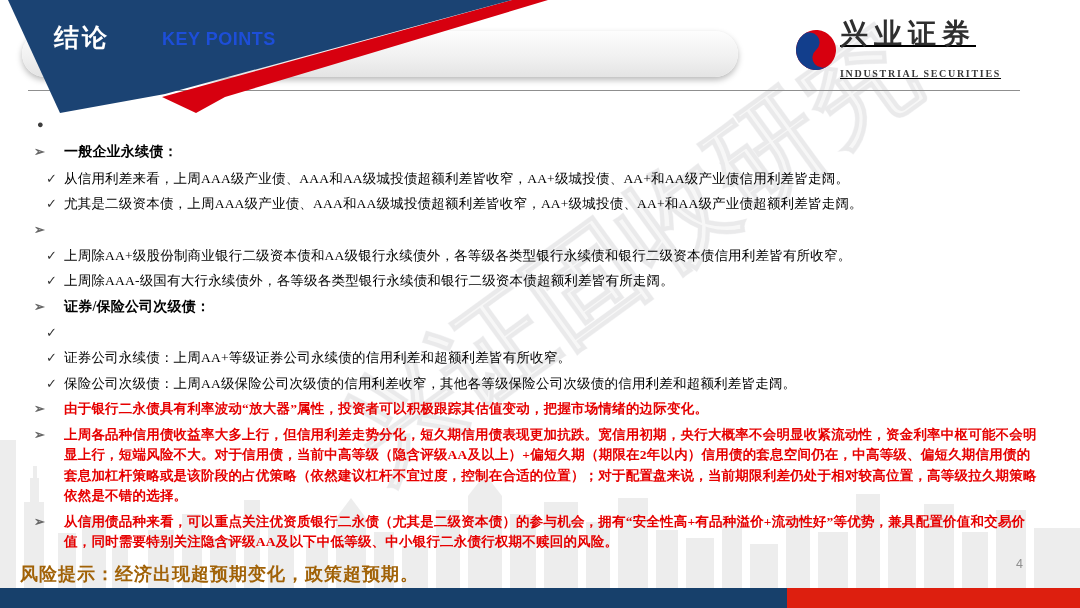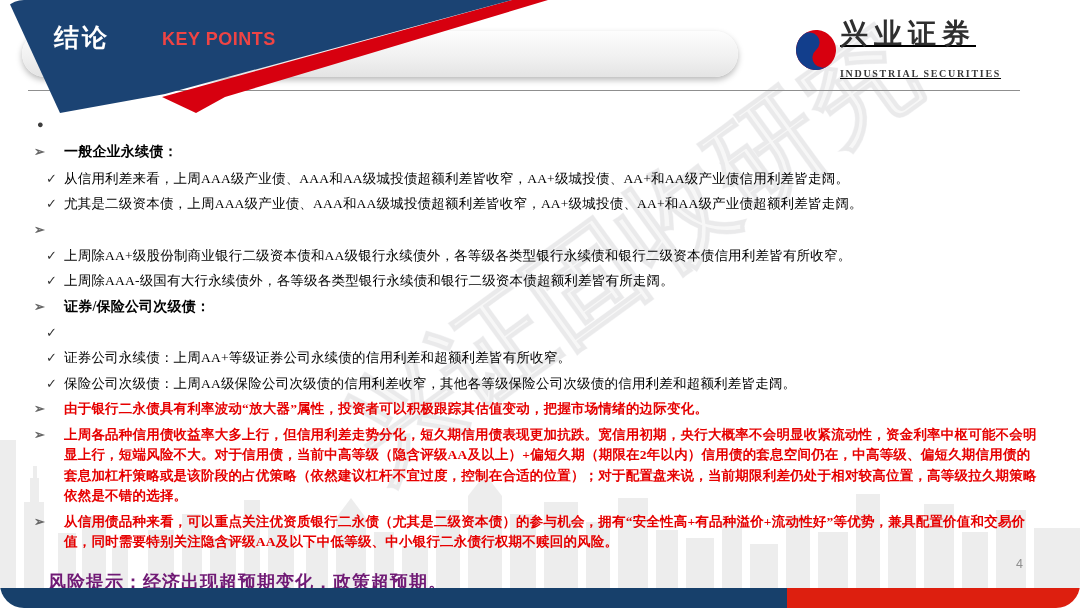--- a/index.html
+++ b/index.html
@@ -1,25 +1,25 @@
 <!DOCTYPE html>
 <html><head>
 <meta charset="utf-8">
 <style>
   html,body{margin:0;padding:0;background:#fff;}
   .slide{position:relative;width:1080px;height:608px;background:#fff;overflow:hidden;
-         font-family:"Liberation Serif","DejaVu Serif",serif;border-radius:24px;}
+         font-family:"Liberation Serif","DejaVu Serif",serif;}
   
   .pill{position:absolute;left:22px;top:31px;width:716px;height:46px;border-radius:25px;z-index:1;
         background:linear-gradient(180deg,#fdfdfd 0%,#f1f1f1 55%,#e4e4e4 100%);
         box-shadow:0 3px 6px rgba(0,0,0,.28);}
   .hline{position:absolute;left:28px;top:90px;width:992px;height:1px;background:#8f8f8f;z-index:2;}
   .banner-svg{position:absolute;left:0;top:0;z-index:3;}
   .title-cn{position:absolute;left:54px;top:21px;z-index:4;color:#fff;font-size:25px;font-weight:bold;letter-spacing:3px;}
-  .title-en{position:absolute;left:162px;top:29px;z-index:4;color:#ef4444;font-size:18px;font-weight:bold;
+  .title-en{position:absolute;left:162px;top:29px;z-index:4;color:#1d4ed8;font-size:18px;font-weight:bold;
             font-family:"Liberation Sans","DejaVu Sans",sans-serif;letter-spacing:.5px;}
   .logo{position:absolute;left:792px;top:20px;z-index:4;display:flex;align-items:center;text-decoration:underline;}
   .logo-cn{font-size:28px;font-weight:bold;color:#2f2f2f;letter-spacing:6px;line-height:1;white-space:nowrap;}
   .logo-en{font-size:10px;color:#3a3a3a;letter-spacing:1.7px;margin-top:20px;font-weight:bold;white-space:nowrap;}
   
   .watermark{position:absolute;left:295px;top:175px;z-index:1;transform:rotate(-36deg);
              font-size:112px;font-weight:bold;white-space:nowrap;pointer-events:none;
              color:rgba(90,90,105,0.05);-webkit-text-stroke:1px rgba(90,90,105,0.08);}
   
   .content{position:absolute;left:34px;top:114px;width:1006px;z-index:2;}
@@ -27,21 +27,21 @@
   .bullet{flex:0 0 30px;color:#666;font-size:13px;line-height:20px;}
   .kind-title{font-weight:bold;font-size:14px;margin-bottom:7px;}
   .kind-title .bullet{color:#3d3d3d;font-size:11px;line-height:21px;padding-left:3px;}
   .kind-arrow.tone-black{font-weight:bold;font-size:14px;margin-top:1px;margin-bottom:6px;}
   .kind-check{font-size:13.5px;}
   .kind-check .bullet{color:#333;padding-left:12px;flex-basis:30px;box-sizing:border-box;flex-shrink:0;}
   .tone-red{color:#e60000;font-weight:bold;font-size:13.5px;}
   .txt{line-height:20.5px;letter-spacing:.2px;}
   
   .skyline{position:absolute;left:0;bottom:20px;z-index:0;}
-  .risk{position:absolute;left:48px;top:562px;z-index:3;font-size:18px;font-weight:bold;color:#701a75;letter-spacing:1px;margin-top:8px;}
+  .risk{position:absolute;left:20px;top:562px;z-index:3;font-size:18px;font-weight:bold;color:#a16207;letter-spacing:1px;}
   .pagenum{position:absolute;left:1016px;top:557px;z-index:3;font-size:12.5px;color:#8f8f8f;
            font-family:"Liberation Sans","DejaVu Sans",sans-serif;}
   .bar{position:absolute;bottom:0;height:20px;z-index:4;}
   .bar-blue{left:0;width:787px;background:#17406b;}
   .bar-red{left:787px;width:293px;background:#dd1f0f;}
 </style>
 </head>
 <body>
 
 <div class="slide">

